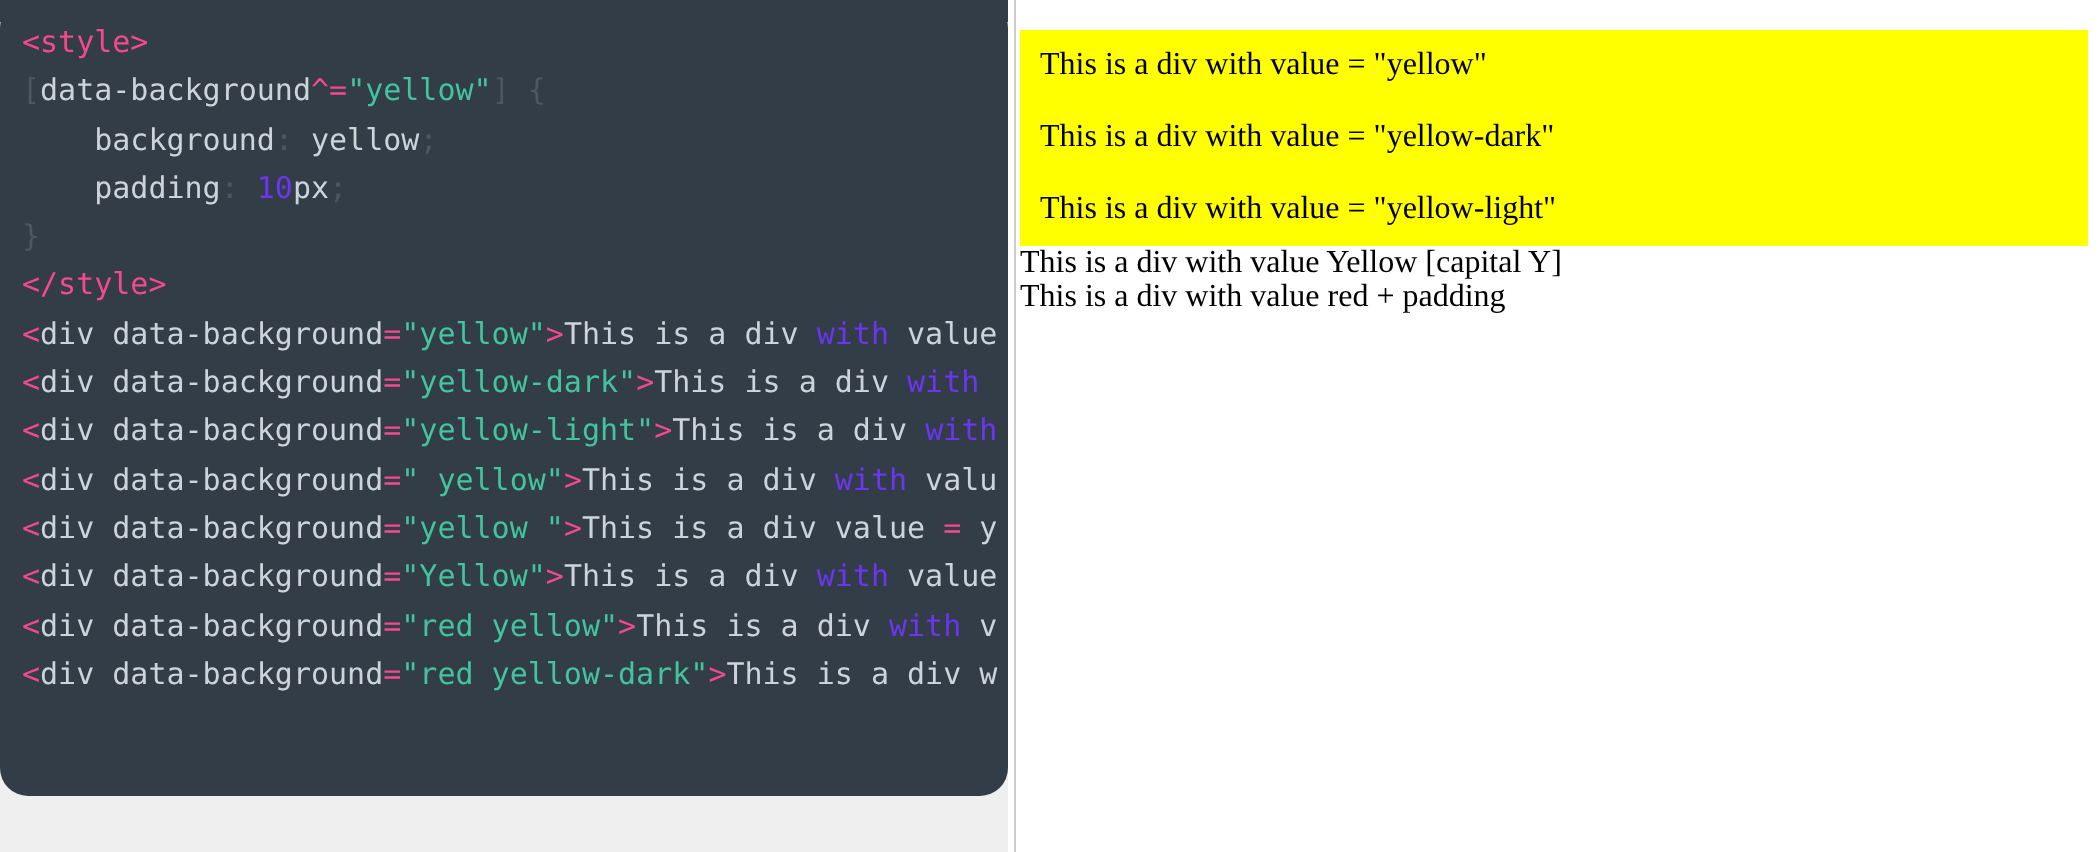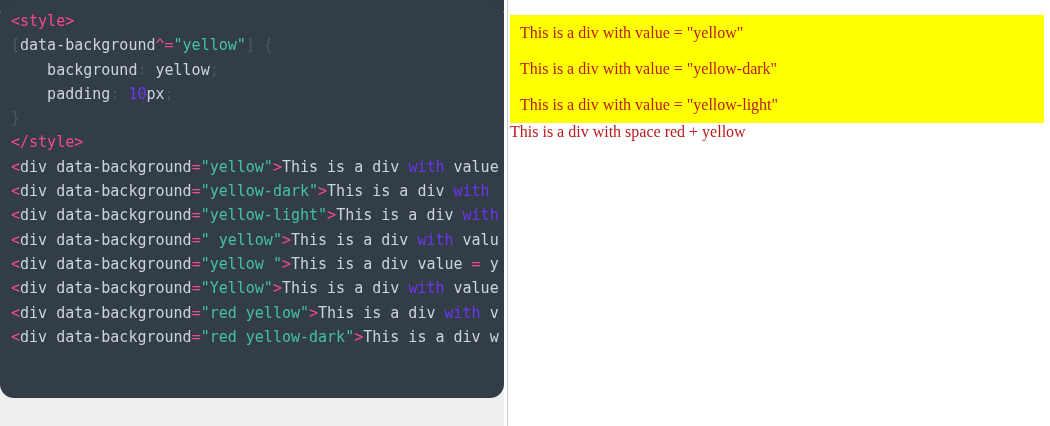--- a/index.html
+++ b/index.html
@@ -17,21 +17,21 @@
   }
   .code-content{margin:0;}
   .code-line{
     font-family:"DejaVu Sans Mono",monospace;
     font-size:15px;line-height:24.3px;white-space:pre;
   }
   .pane-divider{position:absolute;left:507px;top:0;width:1px;height:426px;background:var(--divider);cursor:col-resize;}
   .result-pane{
     position:absolute;left:508px;top:0;width:542px;height:351px;background:#ffffff;
     box-sizing:border-box;padding:15px 6px 0 2px;
-    font-family:"Liberation Serif",serif;font-size:16px;color:#b91c1c;
+    font-family:"Liberation Serif",serif;font-size:16px;color:#000000;
   }
   .res-item{line-height:17px;}
   .res-item.hl{background:var(--hl);padding:10px;line-height:16px;}
 </style>
 </head>
 <body>
 
 <div class="left-pane">
   <div class="code-topbar"></div>
   <div class="code-footer"></div>
@@ -39,14 +39,15 @@
     <pre class="code-content" id="code"><div class="code-line"><span style="color: rgb(245, 73, 142);">&lt;style&gt;</span></div><div class="code-line"><span style="color: rgb(76, 87, 97);">[</span><span style="color: rgb(204, 212, 219);">data-background</span><span style="color: rgb(245, 73, 142);">^=</span><span style="color: rgb(67, 195, 158);">"yellow"</span><span style="color: rgb(76, 87, 97);">] {</span></div><div class="code-line"><span style="color: rgb(204, 212, 219);">    background</span><span style="color: rgb(76, 87, 97);">: </span><span style="color: rgb(204, 212, 219);">yellow</span><span style="color: rgb(76, 87, 97);">;</span></div><div class="code-line"><span style="color: rgb(204, 212, 219);">    padding</span><span style="color: rgb(76, 87, 97);">: </span><span style="color: rgb(107, 53, 242);">10</span><span style="color: rgb(204, 212, 219);">px</span><span style="color: rgb(76, 87, 97);">;</span></div><div class="code-line"><span style="color: rgb(76, 87, 97);">}</span></div><div class="code-line"><span style="color: rgb(245, 73, 142);">&lt;/style&gt;</span></div><div class="code-line"><span style="color: rgb(245, 73, 142);">&lt;</span><span style="color: rgb(204, 212, 219);">div data-background</span><span style="color: rgb(245, 73, 142);">=</span><span style="color: rgb(67, 195, 158);">"yellow"</span><span style="color: rgb(245, 73, 142);">&gt;</span><span style="color: rgb(204, 212, 219);">This is a div </span><span style="color: rgb(107, 53, 242);">with</span><span style="color: rgb(204, 212, 219);"> value</span></div><div class="code-line"><span style="color: rgb(245, 73, 142);">&lt;</span><span style="color: rgb(204, 212, 219);">div data-background</span><span style="color: rgb(245, 73, 142);">=</span><span style="color: rgb(67, 195, 158);">"yellow-dark"</span><span style="color: rgb(245, 73, 142);">&gt;</span><span style="color: rgb(204, 212, 219);">This is a div </span><span style="color: rgb(107, 53, 242);">with</span></div><div class="code-line"><span style="color: rgb(245, 73, 142);">&lt;</span><span style="color: rgb(204, 212, 219);">div data-background</span><span style="color: rgb(245, 73, 142);">=</span><span style="color: rgb(67, 195, 158);">"yellow-light"</span><span style="color: rgb(245, 73, 142);">&gt;</span><span style="color: rgb(204, 212, 219);">This is a div </span><span style="color: rgb(107, 53, 242);">with</span></div><div class="code-line"><span style="color: rgb(245, 73, 142);">&lt;</span><span style="color: rgb(204, 212, 219);">div data-background</span><span style="color: rgb(245, 73, 142);">=</span><span style="color: rgb(67, 195, 158);">" yellow"</span><span style="color: rgb(245, 73, 142);">&gt;</span><span style="color: rgb(204, 212, 219);">This is a div </span><span style="color: rgb(107, 53, 242);">with</span><span style="color: rgb(204, 212, 219);"> valu</span></div><div class="code-line"><span style="color: rgb(245, 73, 142);">&lt;</span><span style="color: rgb(204, 212, 219);">div data-background</span><span style="color: rgb(245, 73, 142);">=</span><span style="color: rgb(67, 195, 158);">"yellow "</span><span style="color: rgb(245, 73, 142);">&gt;</span><span style="color: rgb(204, 212, 219);">This is a div value </span><span style="color: rgb(245, 73, 142);">=</span><span style="color: rgb(204, 212, 219);"> y</span></div><div class="code-line"><span style="color: rgb(245, 73, 142);">&lt;</span><span style="color: rgb(204, 212, 219);">div data-background</span><span style="color: rgb(245, 73, 142);">=</span><span style="color: rgb(67, 195, 158);">"Yellow"</span><span style="color: rgb(245, 73, 142);">&gt;</span><span style="color: rgb(204, 212, 219);">This is a div </span><span style="color: rgb(107, 53, 242);">with</span><span style="color: rgb(204, 212, 219);"> value</span></div><div class="code-line"><span style="color: rgb(245, 73, 142);">&lt;</span><span style="color: rgb(204, 212, 219);">div data-background</span><span style="color: rgb(245, 73, 142);">=</span><span style="color: rgb(67, 195, 158);">"red yellow"</span><span style="color: rgb(245, 73, 142);">&gt;</span><span style="color: rgb(204, 212, 219);">This is a div </span><span style="color: rgb(107, 53, 242);">with</span><span style="color: rgb(204, 212, 219);"> v</span></div><div class="code-line"><span style="color: rgb(245, 73, 142);">&lt;</span><span style="color: rgb(204, 212, 219);">div data-background</span><span style="color: rgb(245, 73, 142);">=</span><span style="color: rgb(67, 195, 158);">"red yellow-dark"</span><span style="color: rgb(245, 73, 142);">&gt;</span><span style="color: rgb(204, 212, 219);">This is a div w</span></div></pre>
   </div>
 </div>
 
 <div class="pane-divider"></div>
 
 <div class="result-pane" id="result">
     <div class="res-item hl">This is a div with value = "yellow"</div>
     <div class="res-item hl">This is a div with value = "yellow-dark"</div>
     <div class="res-item hl">This is a div with value = "yellow-light"</div>
-    <div class="res-item">This is a div with space red + yellow</div>
+    <div class="res-item">This is a div with value Yellow [capital Y]</div>
+    <div class="res-item">This is a div with value red + padding</div>
   </div>
 
 </body></html>

